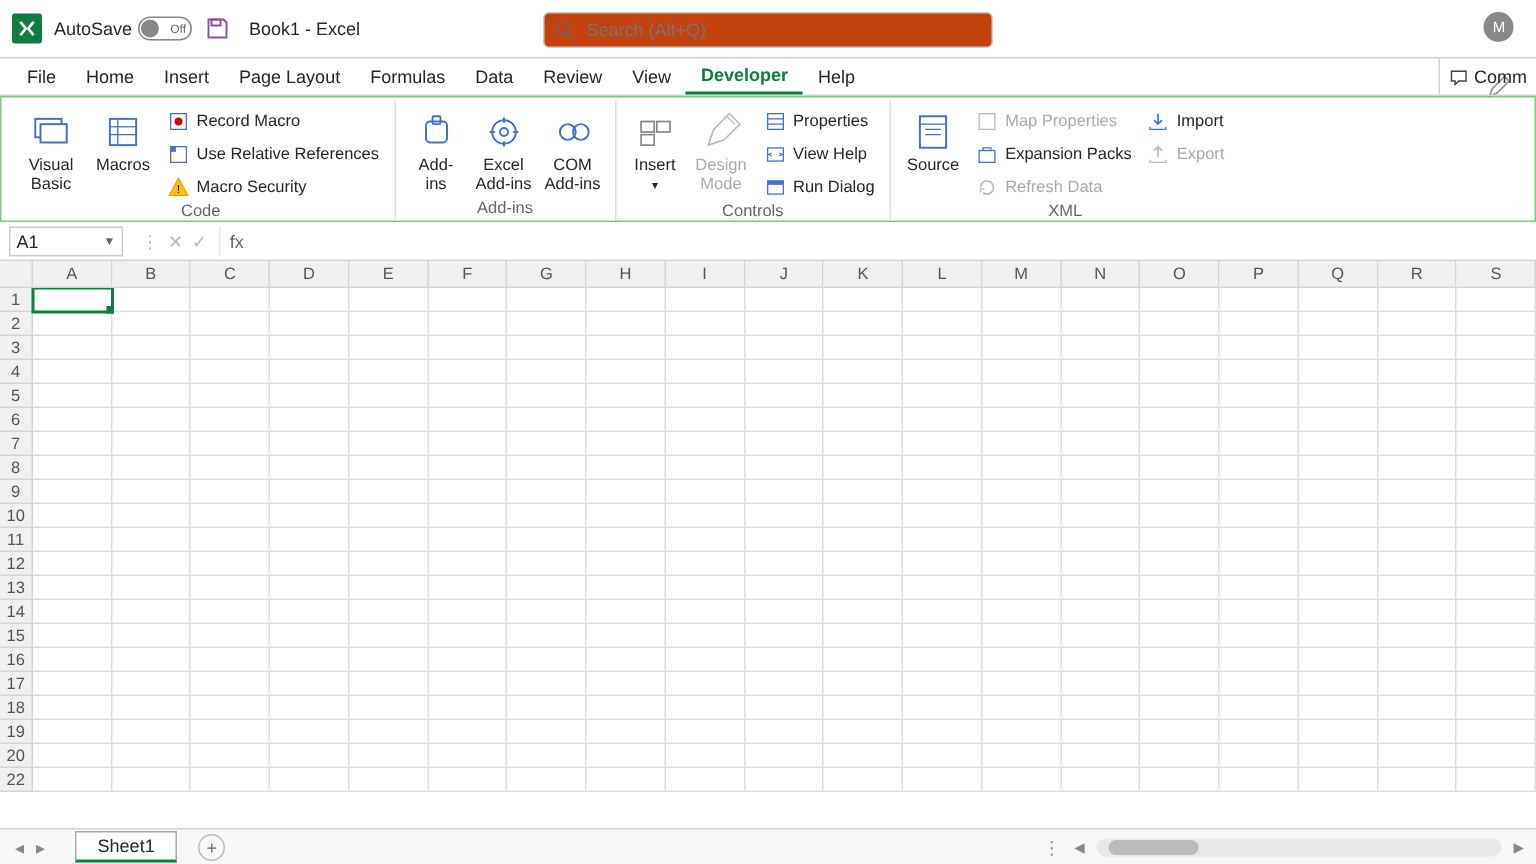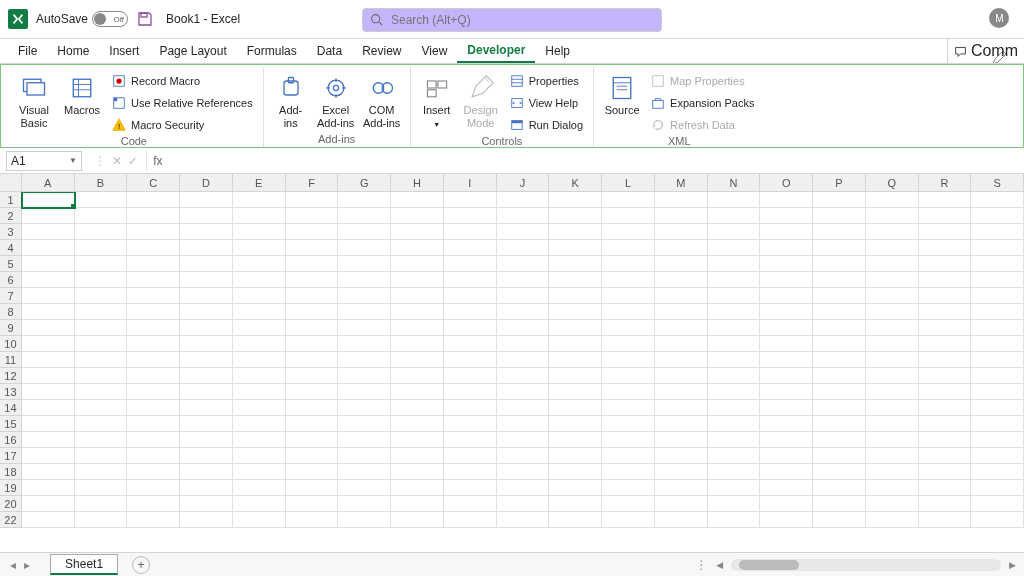--- a/index.html
+++ b/index.html
@@ -7,32 +7,32 @@
 
   
   .titlebar { height:38px; display:flex; align-items:center; padding:0 8px; }
   .titlebar .excel-icon { width:20px; height:20px; background:#107c41; color:#fff; display:flex; align-items:center; justify-content:center; font-weight:bold; font-size:12px; border-radius:2px; margin-right:8px; }
   .titlebar .autosave-lbl { font-size:12px; margin-right:4px; }
   .titlebar .toggle { width:36px; height:16px; border:1px solid #888; border-radius:8px; position:relative; margin-right:8px; display:flex; align-items:center; justify-content:flex-end; padding-right:3px; font-size:8px; color:#666;}
   .titlebar .toggle::before { content:""; position:absolute; left:1px; top:1px; width:12px; height:12px; background:#888; border-radius:50%; }
   .titlebar .save-icon { width:18px; height:18px; color:#8f4f9f; display:flex;align-items:center;justify-content:center; margin-right:12px;}
   .titlebar .title { font-size:12px; }
   .titlebar .search { position:absolute; left:50%; transform:translateX(-50%); width:300px; top:8px; }
-  .titlebar .search input { width:100%; height:24px; border:1px solid #ccc; border-radius:4px; padding:0 8px 0 28px; font-size:12px; background:#c4b5fd; }
+  .titlebar .search input { width:100%; height:24px; border:1px solid #ccc; border-radius:4px; padding:0 8px 0 28px; font-size:12px; background:#c2410c; }
   .titlebar .search .si { position:absolute; left:8px; top:5px; color:#666; }
   .titlebar .right { margin-left:auto; display:flex; align-items:center; gap:22px;flex-direction:column; }
   .titlebar .avatar { width:20px; height:20px; border-radius:50%; background:#888; color:#fff; display:flex; align-items:center; justify-content:center; font-size:10px;}
   .titlebar .pen { color:#666; font-size:14px; }
 
   
   .tabs { height:26px; border-top:1px solid #d4d4d4; border-bottom:1px solid #d4d4d4; display:flex; align-items:center; padding:0 8px; position:relative;}
   .tabs .tab { padding:0 10px; height:100%; display:flex; align-items:center; font-size:12px; cursor:pointer; }
   .tabs .tab.active { border-bottom:2px solid #107c41; color:#107c41; font-weight:600; }
   .tabs .rhs { position:absolute; right:0; top:0; height:100%; display:flex; align-items:center; padding:0 6px; border-left:1px solid #d4d4d4;}
-  .tabs .rhs .cmt { font-size:16px; display:flex; align-items:center; gap:4px;}
+  .tabs .rhs .cmt { font-size:12px; display:flex; align-items:center; gap:4px;}
 
   
   .ribbon { height:84px; border:1px solid #7fc77f; border-top:1px solid #7fc77f; display:flex; padding:2px 4px 0 4px; background:#fff;}
   .group { display:flex; flex-direction:column; border-right:1px solid #e0e0e0; padding:0 6px;}
   .group:last-child { border-right:none;}
   .group .body { flex:1; display:flex; align-items:flex-start; gap:2px; padding-top:3px;}
   .group .label { text-align:center; font-size:11px; color:#666; padding-bottom:2px;}
   .bigbtn { display:flex; flex-direction:column; align-items:center; width:46px; padding:2px 0; cursor:pointer; border-radius:3px;}
   .bigbtn .ic { height:32px; display:flex; align-items:center; justify-content:center; color:#4472c4;}
   .bigbtn .lb { font-size:11px; text-align:center; line-height:1.15; }
@@ -323,20 +323,40 @@
           <span>Expansion Packs</span>
         </div>
         <div class="smallbtn disabled">
           <span class="sic">
               <svg width="14" height="14" viewBox="0 0 16 16">
                 <path d="M3 8a5 5 0 1 1 2 4" fill="none" stroke="#bbb" stroke-width="1.3"></path>
                 <path d="M3 12v-3h3" fill="none" stroke="#bbb"></path>
               </svg>
             </span>
           <span>Refresh Data</span>
+        </div>
+      </div>
+      <div class="smallcol">
+        <div class="smallbtn">
+          <span class="sic">
+              <svg width="14" height="14" viewBox="0 0 16 16">
+                <path d="M8 2v8M5 7l3 3 3-3" fill="none" stroke="#4472c4" stroke-width="1.3"></path>
+                <path d="M2 12v2h12v-2" fill="none" stroke="#4472c4"></path>
+              </svg>
+            </span>
+          <span>Import</span>
+        </div>
+        <div class="smallbtn disabled">
+          <span class="sic">
+              <svg width="14" height="14" viewBox="0 0 16 16">
+                <path d="M8 10V2M5 5l3-3 3 3" fill="none" stroke="#bbb" stroke-width="1.3"></path>
+                <path d="M2 12v2h12v-2" fill="none" stroke="#bbb"></path>
+              </svg>
+            </span>
+          <span>Export</span>
         </div>
       </div>
     </div>
     <div class="label">XML</div>
   </div>
 
 </div>
 
 <div class="fbar">
   <div class="namebox">

